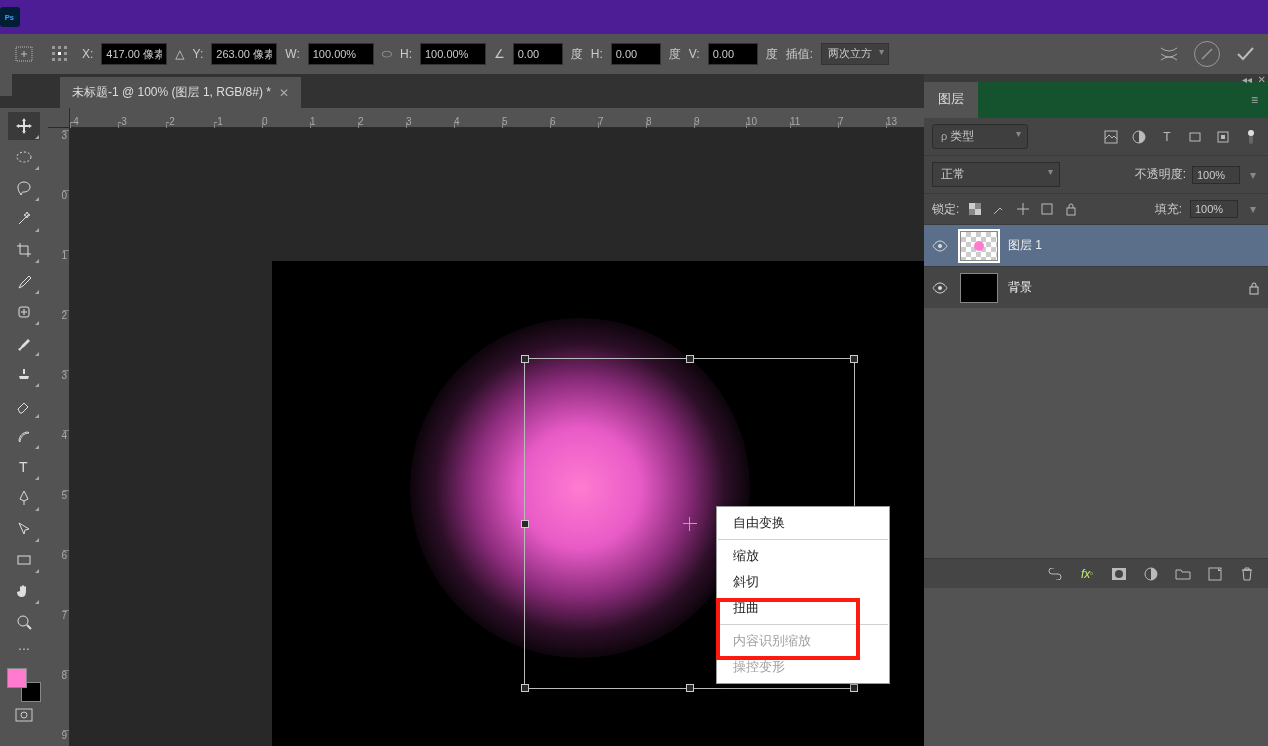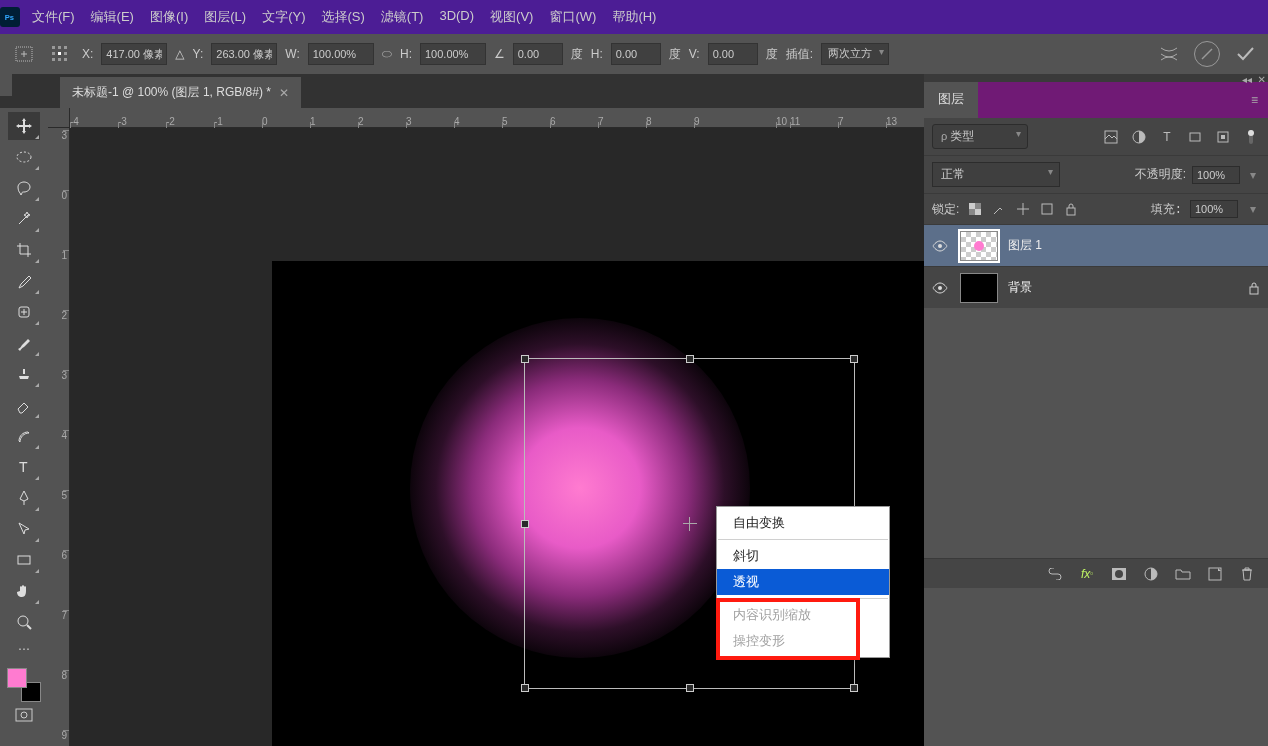--- a/index.html
+++ b/index.html
@@ -8,21 +8,21 @@
 
 .menubar { background: #4c1d95; height: 34px; display: flex; align-items: center; padding: 0 0; gap: 4px; }
 .ps-logo { width: 20px; height: 20px; background: #001e36; border-radius: 3px; display:flex;align-items:center;justify-content:center; }
 .ps-logo svg { width: 14px; height: 14px; }
 .menuitem { padding: 4px 8px; color: #ccc; cursor: default; font-size: 13px; }
 
 
 .optionsbar { background: #535353; height: 40px; display: flex; align-items: center; padding: 0 10px; gap: 8px; color:#ccc; font-size:12px; }
 .opt-icon { width: 28px; height: 28px; display:flex;align-items:center;justify-content:center; border:1px solid transparent; }
 .opt-label { color:#ccc; }
-.opt-input { background:#404040; border:1px solid #333; color:#ccc; width:66px; height:22px; padding:2px 4px; font-size:11px; }
+.opt-input { background:#000000; border:1px solid #333; color:#ccc; width:66px; height:22px; padding:2px 4px; font-size:11px; }
 .opt-dropdown { background:#3f3f3f; border:1px solid #333; color:#ccc; height:22px; padding:2px 16px 2px 6px; position:relative; font-size:11px;}
 .opt-dropdown::after { content:"▾"; position:absolute; right:4px; top:2px; font-size:10px; color:#888;}
 .opt-right-icons { margin-left:auto; display:flex; gap:12px; align-items:center;}
 .opt-ico { width:26px; height:26px; border-radius:50%; display:flex;align-items:center;justify-content:center; color:#aaa; }
 .opt-ico.ring { border:1.5px solid #999; }
 
 
 .left-stub { position:absolute; left:0; top:74px; width:12px; height:22px; background:#535353; }
 
 
@@ -69,21 +69,21 @@
 .swatch-bg{position:absolute;right:0;bottom:0;width:20px;height:20px;background:#000;border:1px solid #888;}
 .tiny-ico { width:32px;height:20px;display:flex;align-items:center;justify-content:center;color:#ccc;}
 
 
 .right-panel { position:absolute; right:0; top:74px; width:344px; bottom:0; background:#535353; }
 .rp-top { height:8px; background:#3a3a3a; position:relative;}
 .rp-twirl{position:absolute;right:16px;top:0;color:#aaa;font-size:10px;}
 .rp-cross{position:absolute;right:2px;top:0;color:#aaa;font-size:10px;}
 .panel-tab { display:inline-block; padding:8px 14px; background:#535353; color:#ddd; font-size:13px; border-bottom:2px solid transparent;}
 .panel-tab.active{ background:#535353;}
-.panel-tabs{ background:#701a75; display:flex; justify-content:space-between; align-items:center;}
+.panel-tabs{ background:#14532d; display:flex; justify-content:space-between; align-items:center;}
 .panel-menu{ padding:0 10px; color:#aaa;}
 
 .filter-row { display:flex; align-items:center; padding:6px 8px; gap:6px; background:#454545;}
 .type-filter { flex: 0 0 96px; background:#3f3f3f; border:1px solid #2c2c2c; color:#ccc; padding:3px 8px; border-radius:3px; position:relative; font-size:12px;}
 .type-filter::after{content:"▾";position:absolute;right:6px;top:3px;color:#888;font-size:10px;}
 .filter-icons { display:flex; gap:10px; margin-left:auto; align-items:center;}
 .fico{ width:18px;height:18px; color:#bbb; display:flex;align-items:center;justify-content:center;}
 
 .blend-row { display:flex; align-items:center; padding:6px 8px; gap:6px; background:#454545; border-top:1px solid #3a3a3a;}
 .blend-select { flex:0 0 128px; background:#3f3f3f; border:1px solid #2c2c2c; color:#ccc; padding:3px 8px; position:relative;font-size:12px;}
@@ -121,33 +121,20 @@
 </style>
 </head>
 <body>
 
 <div class="menubar">
   <div class="ps-logo">
     <svg viewBox="0 0 24 24">
         <text x="3" y="17" font-size="13" font-weight="bold" fill="#31a8ff">Ps</text>
       </svg>
   </div>
-  <div id="menu-slot" style="display: flex;">
-      <div class="menuitem">文件(F)</div>
-      <div class="menuitem">编辑(E)</div>
-      <div class="menuitem">图像(I)</div>
-      <div class="menuitem">图层(L)</div>
-      <div class="menuitem">文字(Y)</div>
-      <div class="menuitem">选择(S)</div>
-      <div class="menuitem">滤镜(T)</div>
-      <div class="menuitem">3D(D)</div>
-      <div class="menuitem">视图(V)</div>
-      <div class="menuitem">窗口(W)</div>
-      <div class="menuitem">帮助(H)</div>
-    </div>
 </div>
 
 <div class="optionsbar">
   <div class="opt-icon">
       <svg width="20" height="18" viewBox="0 0 20 18">
         <rect x="2" y="2" width="16" height="14" fill="none" stroke="#bbb" stroke-dasharray="1 1"></rect>
         <path d="M7 9h6M10 6v6" stroke="#bbb"></path>
       </svg>
     </div>
   <div class="opt-icon">
@@ -342,21 +329,21 @@
         <div class="tick-h" style="left: 192px;">0</div>
         <div class="tick-h" style="left: 240px;">1</div>
         <div class="tick-h" style="left: 288px;">2</div>
         <div class="tick-h" style="left: 336px;">3</div>
         <div class="tick-h" style="left: 384px;">4</div>
         <div class="tick-h" style="left: 432px;">5</div>
         <div class="tick-h" style="left: 480px;">6</div>
         <div class="tick-h" style="left: 528px;">7</div>
         <div class="tick-h" style="left: 576px;">8</div>
         <div class="tick-h" style="left: 624px;">9</div>
-        <div class="tick-h" style="left: 706px;">10</div>
+        <div class="tick-h" style="left: 676px;">10</div>
         <div class="tick-h" style="left: 720px;">11</div>
         <div class="tick-h" style="left: 768px;">7</div>
         <div class="tick-h" style="left: 816px;">13</div>
       </div>
     <div class="ruler-v" id="rulerV">
         <div class="tick-v" style="top: 2px;">3</div>
         <div class="tick-v" style="top: 62px;">0</div>
         <div class="tick-v" style="top: 122px;">1</div>
         <div class="tick-v" style="top: 182px;">2</div>
         <div class="tick-v" style="top: 242px;">3</div>
@@ -460,21 +447,21 @@
             <rect x="2" y="2" width="10" height="10" fill="none" stroke="#bbb"></rect>
           </svg>
         </div>
       <div class="lico">
           <svg width="12" height="14" viewBox="0 0 12 14">
             <rect x="2" y="6" width="8" height="7" fill="none" stroke="#bbb"></rect>
             <path d="M4 6V4a2 2 0 0 1 4 0v2" fill="none" stroke="#bbb"></path>
           </svg>
         </div>
     </div>
-    <span style="margin-left:auto;font-family:Liberation Mono, monospace;">填充:</span>
+    <span style="margin-left:auto;">填充:</span>
     <input class="pct-input" value="100%" style="">
       <span class="pct-dd">▾</span>
   </div>
   <div class="layer-list" id="layerList">
       <div class="layer-row selected">
         <div class="eye">
           <svg width="16" height="12" viewBox="0 0 16 12">
             <path d="M8 1C4 1 1 6 1 6s3 5 7 5 7-5 7-5-3-5-7-5z" fill="none" stroke="#ddd"></path>
             <circle cx="8" cy="6" r="2" fill="#ddd"></circle>
           </svg>
@@ -535,19 +522,20 @@
         <svg width="12" height="14" viewBox="0 0 12 14">
           <path d="M2 3h8l-1 10H3zM1 3h10M4 1h4v2H4z" fill="none" stroke="#bbb"></path>
         </svg>
       </div>
   </div>
 </div>
 
 <div class="context-menu" id="ctxMenu">
     <div class="cm-item">自由变换</div>
     <div class="cm-sep"></div>
+    <div class="cm-item">缩放</div>
     <div class="cm-item">斜切</div>
-    <div class="cm-item hl">透视</div>
+    <div class="cm-item">扭曲</div>
     <div class="cm-sep"></div>
     <div class="cm-item disabled">内容识别缩放</div>
     <div class="cm-item disabled">操控变形</div>
   </div>
 <div class="red-box"></div>
 
 </body></html>

